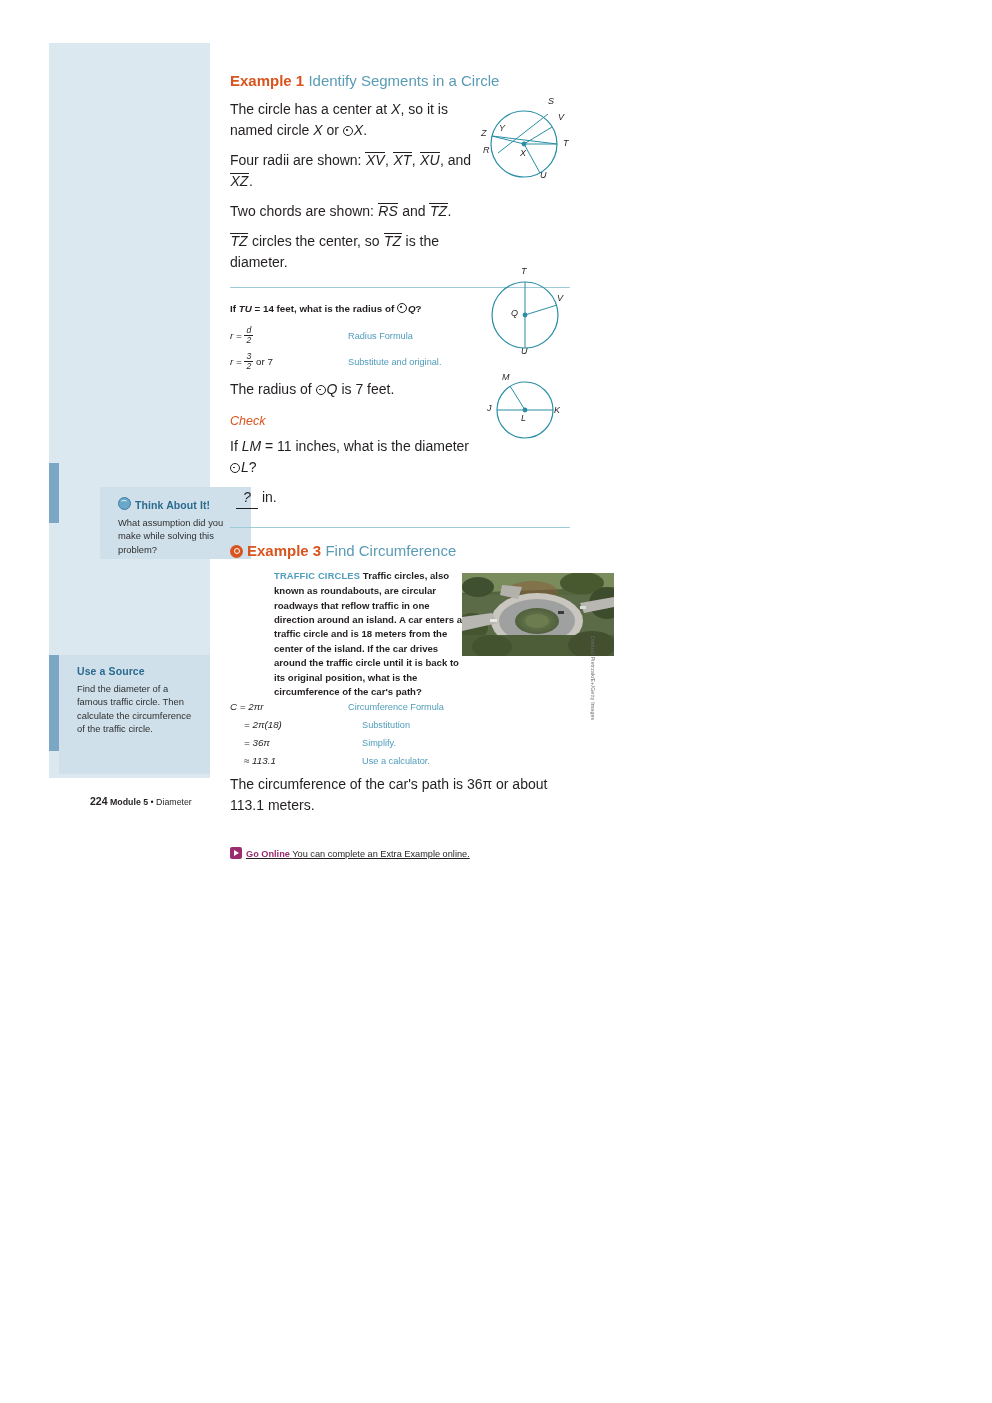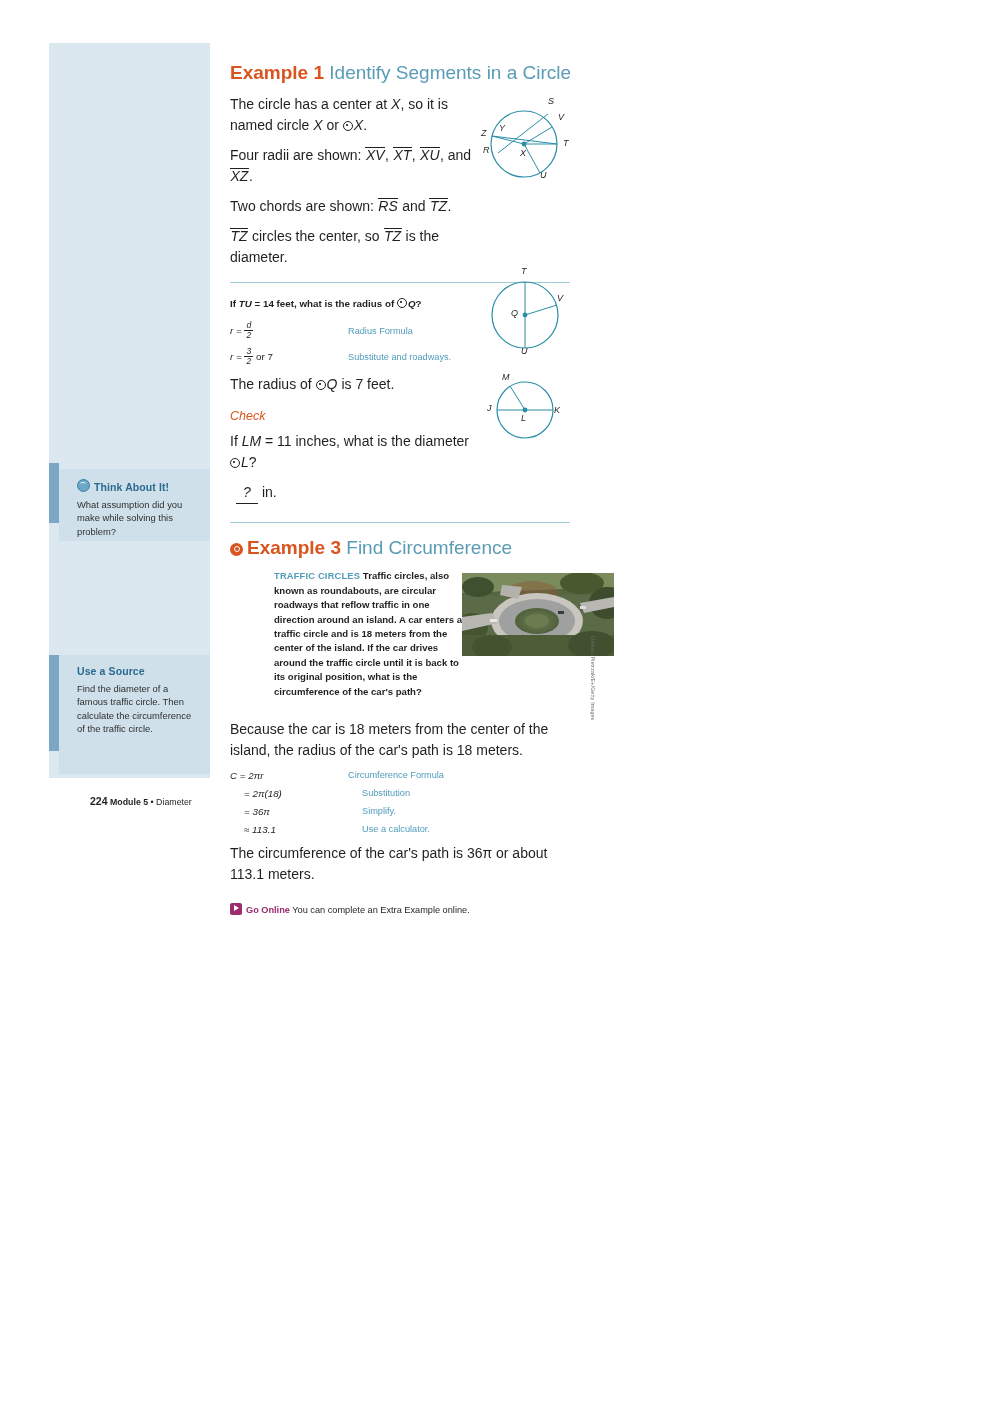--- a/index.html
+++ b/index.html
@@ -79,22 +79,22 @@
 
   
   .main {
     position: absolute;
     left: 230px;
     top: 60px;
     width: 350px;
   }
 
   .ex-head {
-    font-size: 19px;
-    margin: 2px 0 9px 0;
+    font-size: 15px;
+    margin: 12px 0 9px 0;
     line-height: 1.2;
   }
   .ex-num {
     color: #d9541e;
     font-weight: bold;
   }
   .ex-title {
     color: #5a9bb5;
     font-weight: normal;
   }
@@ -246,21 +246,22 @@
     font-size: 5.2px;
     color: #6b6b6b;
     transform: rotate(90deg);
     transform-origin: left top;
     white-space: nowrap;
     letter-spacing: 0.2px;
   }
 
   .goonline {
     font-size: 9.2px;
-    margin-top: 18px;
+    margin-top: 31px;
+    text-decoration: underline;
   }
   .go-badge {
     display: inline-block;
     width: 12px; height: 12px;
     background: #9b2d6f;
     border-radius: 2px;
     vertical-align: -2px;
     margin-right: 4px;
     position: relative;
   }
@@ -287,21 +288,21 @@
   .footer .sep { color: #231f20; }
 </style>
 </head>
 <body>
 
 <div class="page">
 
   <div class="sidebar"></div>
 
   <div class="side-tab" style="top:463px; height:60px;"></div>
-  <div class="side-box" style="top:469px; height:72px;">
+  <div class="side-box" style="top:487px; height:72px;margin-left:41px;">
     <div class="side-inner">
       <div class="side-title">
         <span class="think-icon"></span><span>Think About It!</span>
       </div>
       <div class="side-body">What assumption did you make while solving this problem?</div>
     </div>
   </div>
 
   <div class="side-tab" style="top:655px; height:96px;"></div>
   <div class="side-box" style="top:655px; height:119px;">
@@ -360,21 +361,21 @@
         <div class="step-row">
           <span class="step-eq">
             <span>r</span>
             <span>=</span>
             <span class="frac">
               <span class="num">3</span>
               <span class="den">2</span>
             </span>
             <span style="font-style:normal;">or 7</span>
           </span>
-          <span class="step-note">Substitute and roadways.</span>
+          <span class="step-note">Substitute and original.</span>
         </div>
       </div>
 
       <p class="p">
         <span>The radius of </span><span class="odot"></span><span class="i">Q</span><span> is 7 feet.</span>
       </p>
 
       <h3 class="check-head">Check</h3>
 
       <p class="p">
@@ -429,21 +430,20 @@
             <rect x="118" y="33" width="6" height="3" fill="#dcdcd8"></rect>
             <rect x="70" y="74" width="4" height="6" fill="#cfcfcb"></rect>
             <rect x="96" y="38" width="6" height="3" fill="#3a3a3a"></rect>
             <rect x="0" y="62" width="152" height="21" fill="#4d5d38"></rect>
             <ellipse cx="30" cy="74" rx="20" ry="12" fill="#44532f"></ellipse>
             <ellipse cx="130" cy="72" rx="24" ry="14" fill="#425030"></ellipse>
           </svg>
         </div>
       </div>
 
-      <p class="p" style="margin-top:20px; max-width:320px;">Because the car is 18 meters from the center of the island, the radius of the car's path is 18 meters.</p>
 
       <div class="steps">
         <div class="step-row">
           <span class="step-eq">C = 2πr</span>
           <span class="step-note">Circumference Formula</span>
         </div>
         <div class="step-row">
           <span class="step-eq" style="padding-left:14px;">= 2π(18)</span>
           <span class="step-note">Substitution</span>
         </div>

